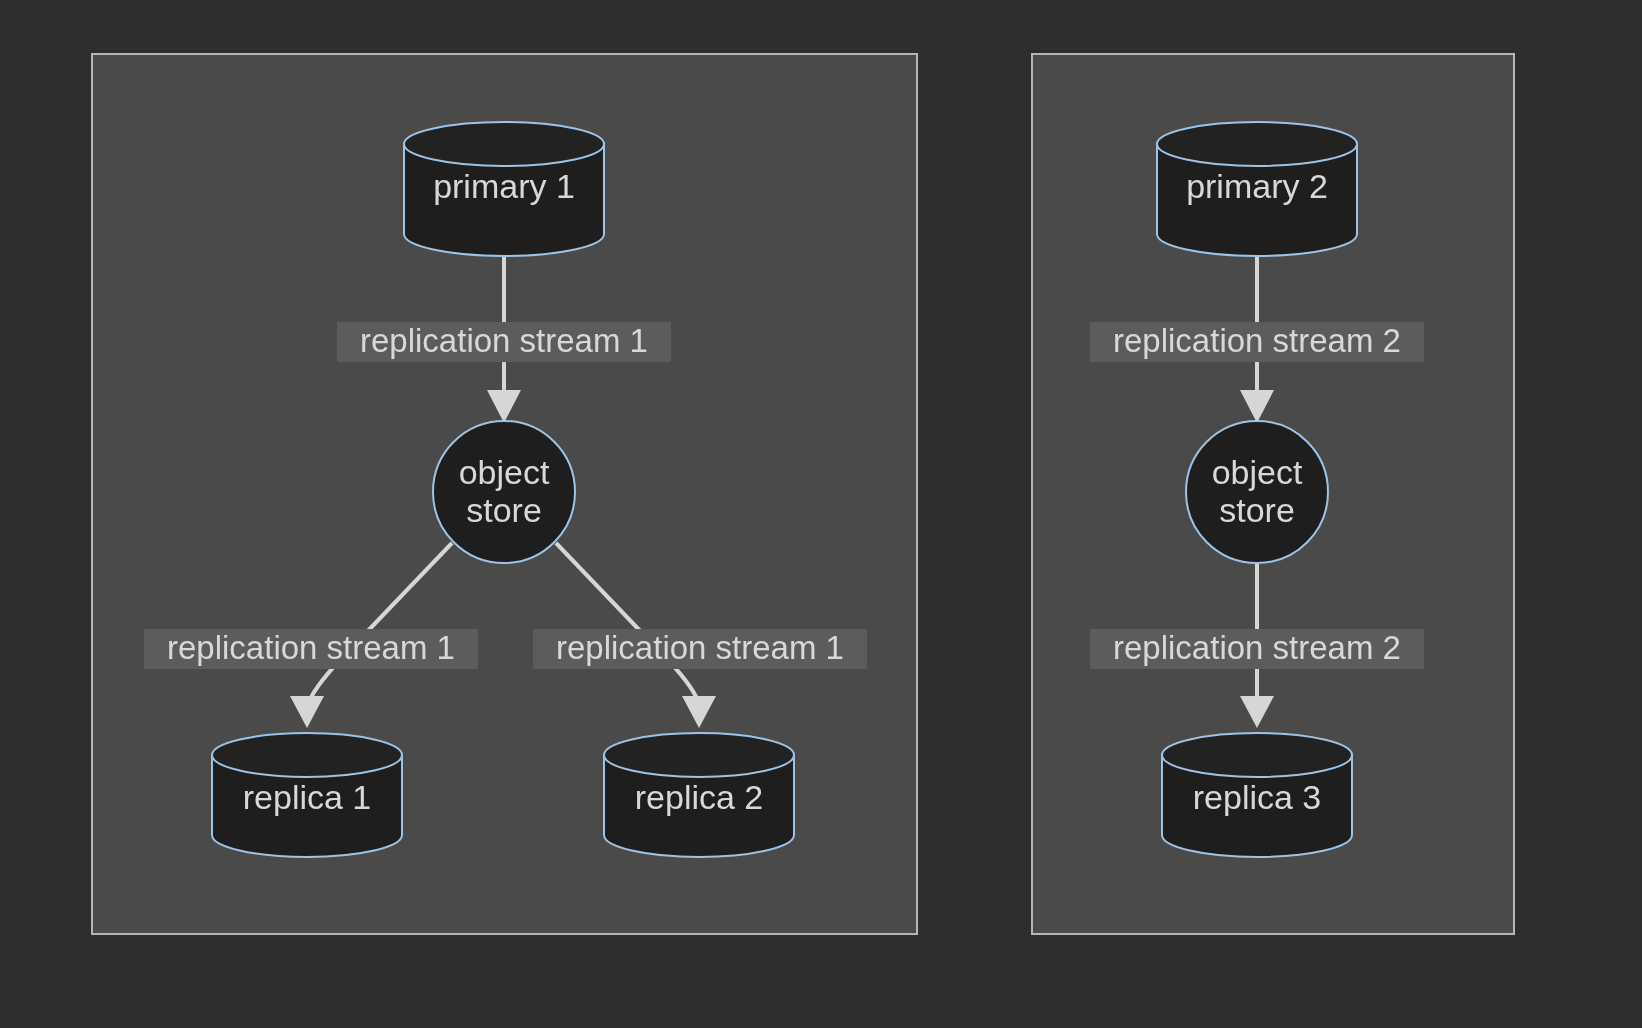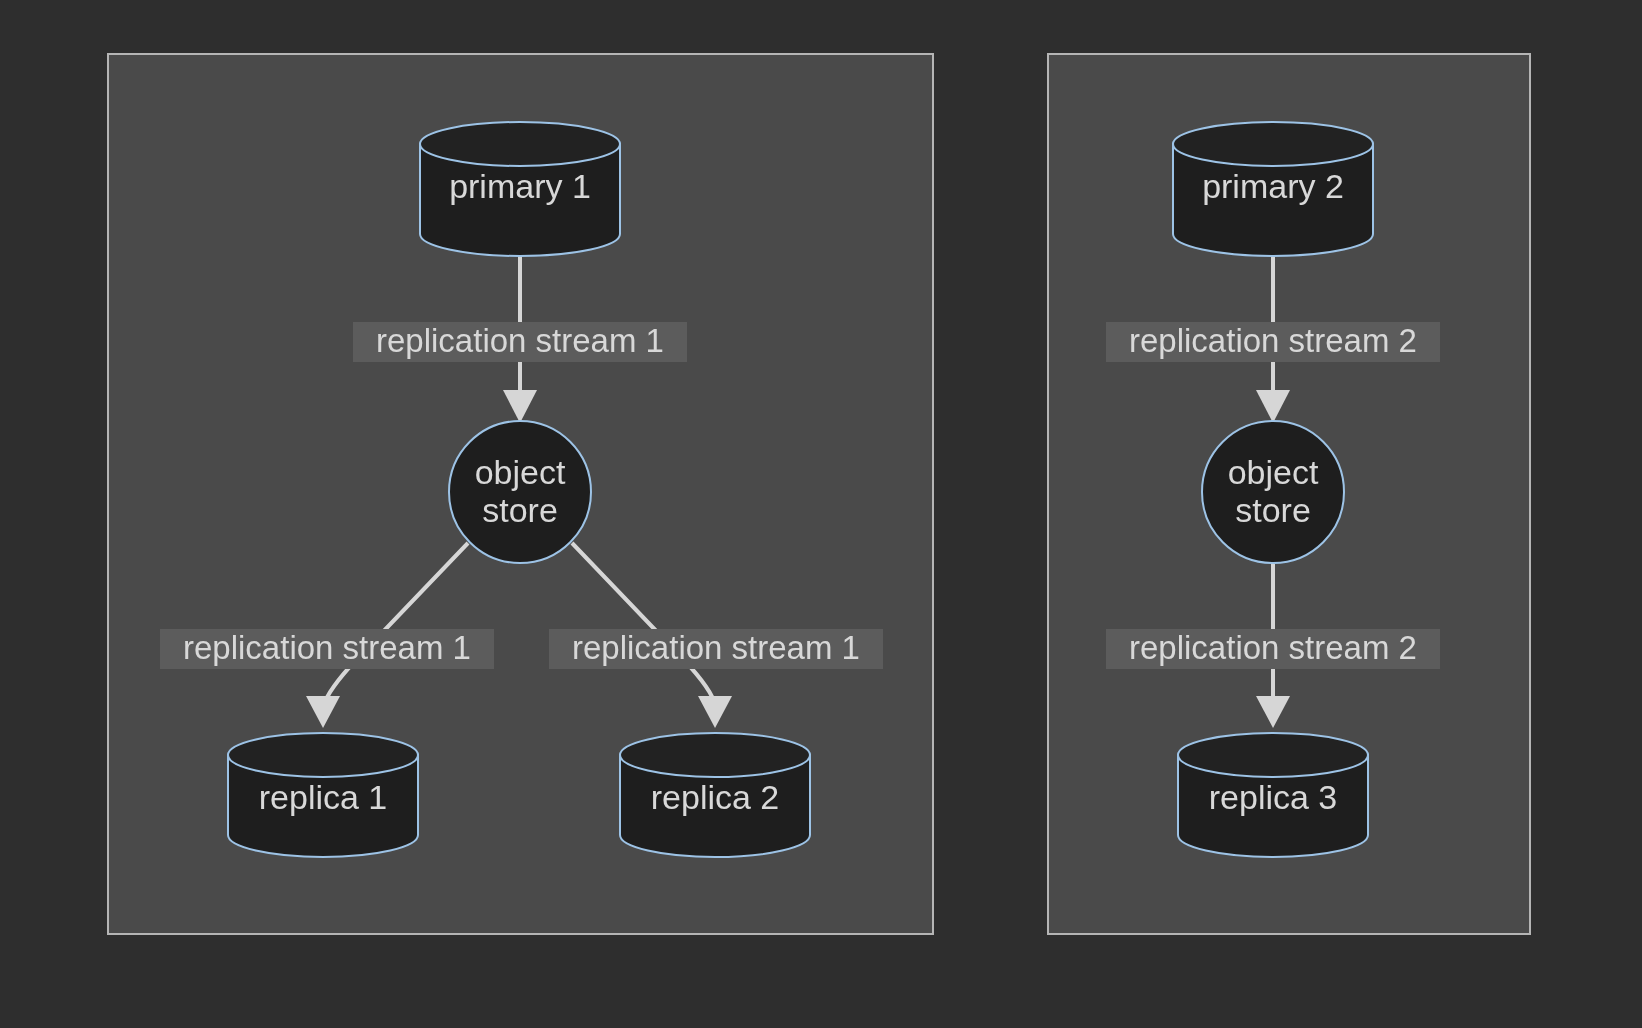--- a/index.html
+++ b/index.html
@@ -13,21 +13,20 @@
   }
   body {
     font-family: "Liberation Sans", sans-serif;
     -webkit-font-smoothing: antialiased;
   }
   #canvas {
     position: relative;
     width: 1331px;
     height: 1028px;
     background: #2e2e2e;
-    margin-left: 16px;
   }
   #diagram-svg {
     position: absolute;
     left: 0;
     top: 0;
     width: 1642px;
     height: 1028px;
     display: block;
   }
   .cluster-box {

